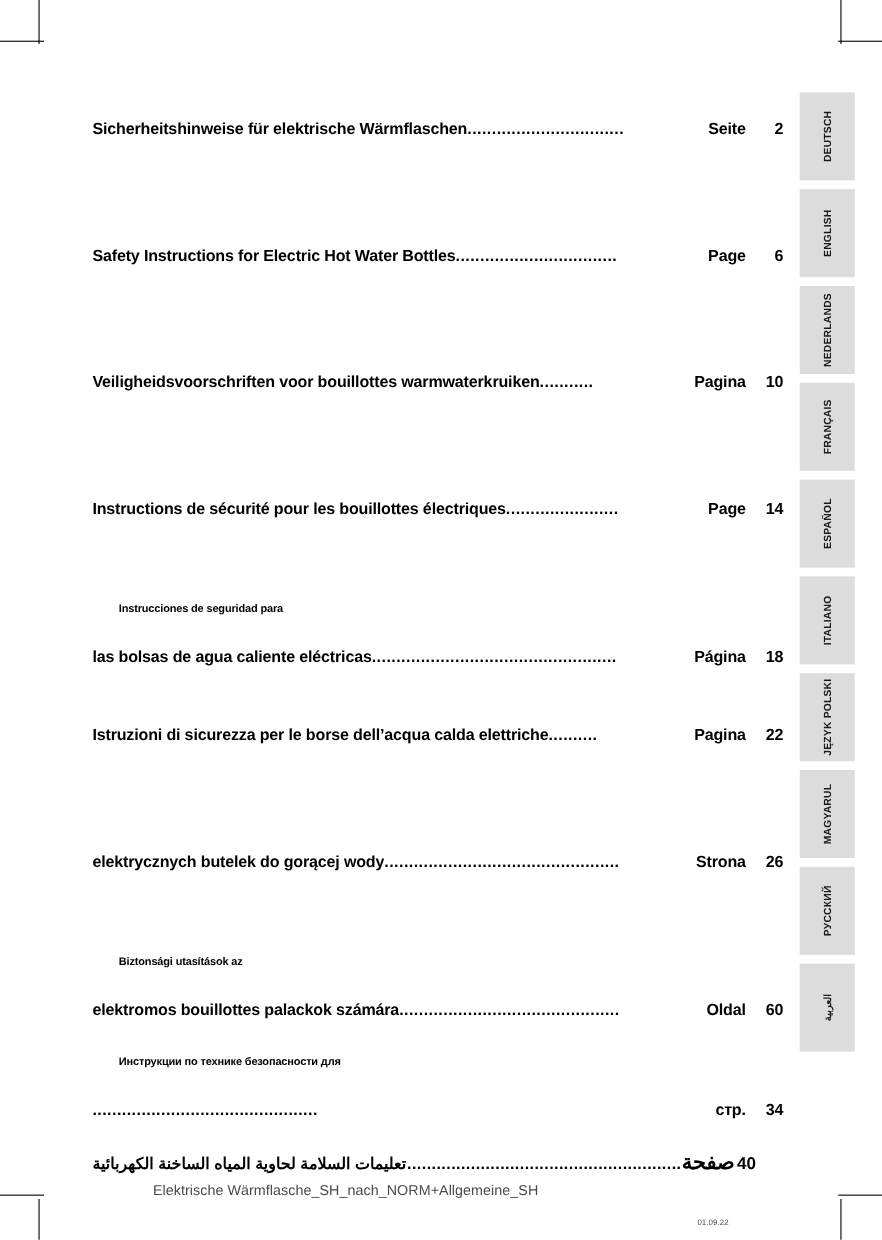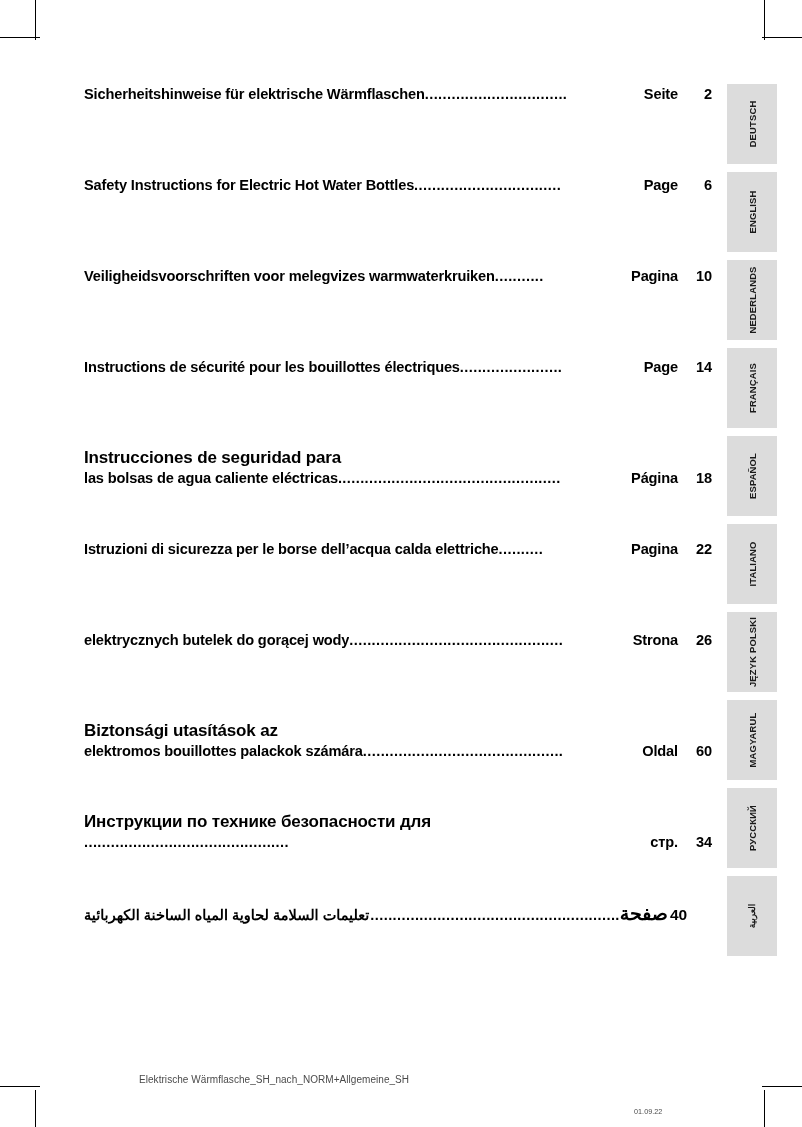--- a/index.html
+++ b/index.html
@@ -45,20 +45,21 @@
     position: relative;
   }
   .toc-line {
     display: flex;
     align-items: baseline;
     font-size: 14.6px;
     font-weight: bold;
     letter-spacing: -0.15px;
     white-space: nowrap;
     line-height: 20px;
+    margin-top: 24px;
   }
   .toc-title {
     flex: 0 1 auto;
     overflow: hidden;
   }
   .leader {
     flex: 1 1 auto;
     overflow: hidden;
     white-space: nowrap;
     margin: 0 0px;
@@ -69,25 +70,26 @@
   .toc-label {
     flex: 0 0 auto;
     padding-left: 1px;
   }
   .toc-page {
     flex: 0 0 auto;
     width: 34px;
     text-align: right;
   }
   .toc-subline {
-    font-size: 17px;
+    font-size: 10px;
     font-weight: bold;
     letter-spacing: -0.15px;
     line-height: 20px;
     white-space: nowrap;
+    margin-left: 24px;
   }
 
   
   .toc-entry-rtl {
     direction: rtl;
     height: 60px;
   }
   .rtl-line {
     display: flex;
     flex-direction: row-reverse;
@@ -151,21 +153,21 @@
   .tab-label.rtl-tab {
     font-size: 9px;
     direction: rtl;
   }
 
   
   .footer-left {
     position: absolute;
     left: 139px;
     top: 1074px;
-    font-size: 10px;
+    font-size: 13px;
     color: #4a4a4a;
     letter-spacing: 0.05px;
     white-space: nowrap;
     text-align: center;
   }
   .footer-right {
     position: absolute;
     left: 634px;
     top: 1107px;
     font-size: 7.2px;
@@ -201,21 +203,21 @@
     <div class="toc-line">
       <span class="toc-title">Safety Instructions for Electric Hot Water Bottles</span>
       <span class="leader">.................................</span>
       <span class="toc-label"> Page</span>
       <span class="toc-page">6</span>
     </div>
   </div>
 
   <div class="toc-entry">
     <div class="toc-line">
-      <span class="toc-title">Veiligheidsvoorschriften voor melegvizes warmwaterkruiken</span>
+      <span class="toc-title">Veiligheidsvoorschriften voor bouillottes warmwaterkruiken</span>
       <span class="leader">...........</span>
       <span class="toc-label"> Pagina</span>
       <span class="toc-page">10</span>
     </div>
   </div>
 
   <div class="toc-entry">
     <div class="toc-line">
       <span class="toc-title">Instructions de sécurité pour les bouillottes électriques</span>
       <span class="leader">.......................</span>

